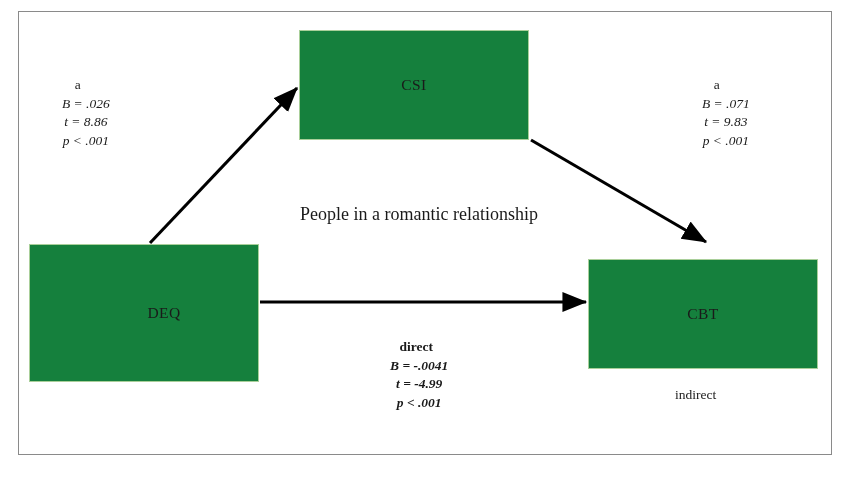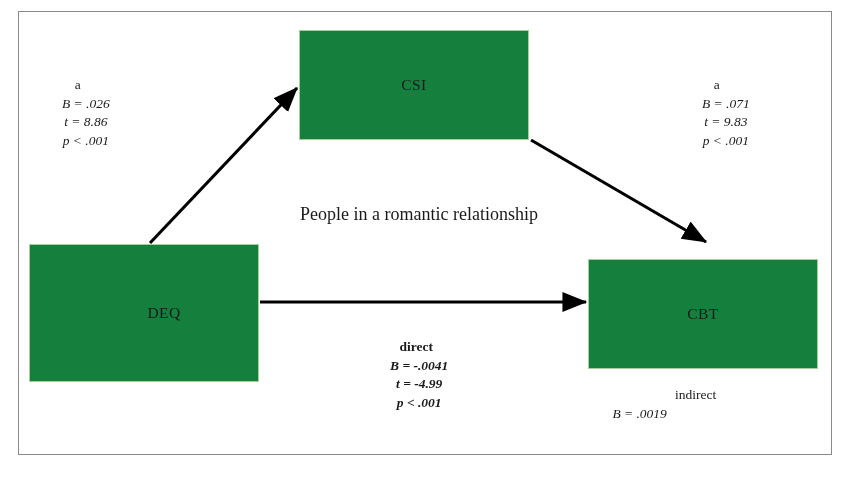--- a/index.html
+++ b/index.html
@@ -162,16 +162,15 @@
 
   <div class="annot" id="annot-direct">
     <span class="hdr">direct</span>
     <span class="row ital">B = -.0041</span>
     <span class="row ital">t = -4.99</span>
     <span class="row ital">p &lt; .001</span>
   </div>
 
   <div class="annot" id="annot-indirect">
     <span class="hdr">indirect</span>
-    <span class="row ital">B = .0019</span>
   </div>
 
 </div>
 
 </body></html>

